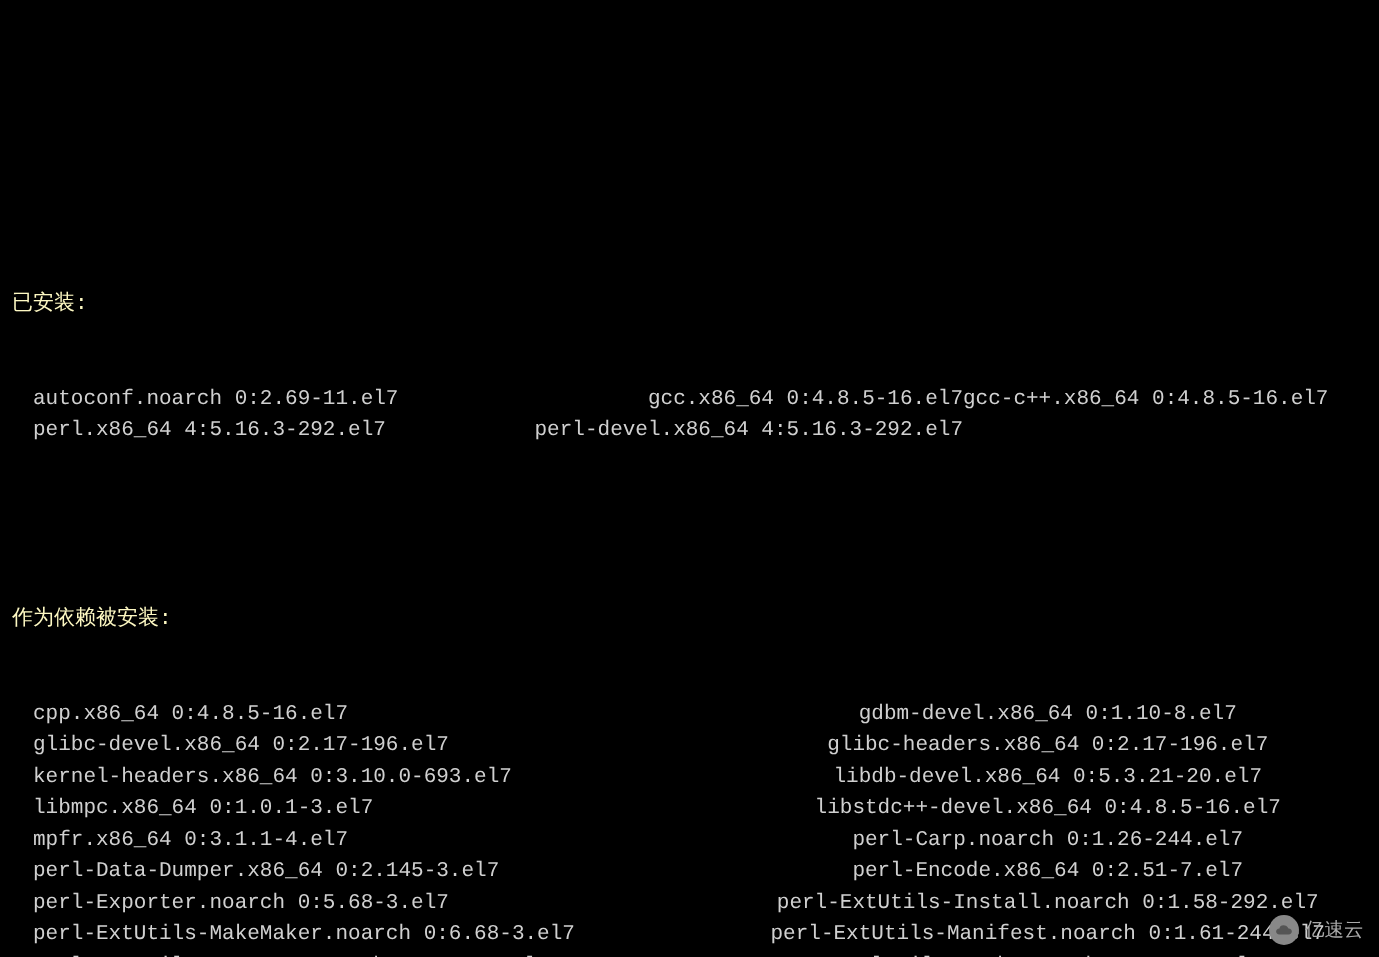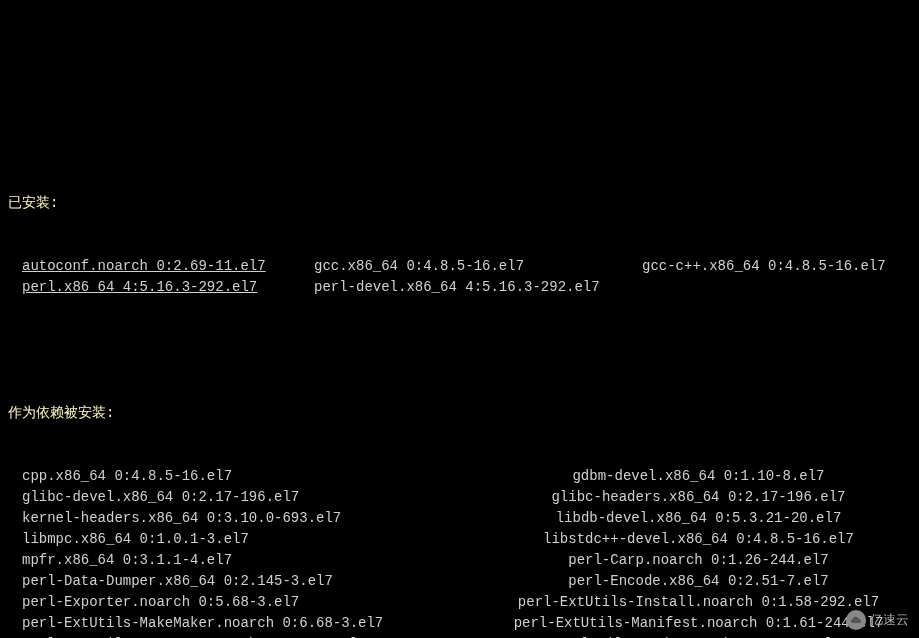--- a/index.html
+++ b/index.html
@@ -31,22 +31,22 @@
       width: 464px;
     }
     .col-right {
       flex: 1;
       text-align: center;
     }
     .installed-row {
       display: flex;
       padding-left: 14px;
     }
-    .inst-col1 { width: 292px; text-decoration: underline; }
-    .inst-col2 { width: 328px; }
+    .inst-col1 { width: 292px; }
+    .inst-col2 { width: 328px; text-align: right; }
     .inst-col3 { flex: 1; }
     .watermark {
       position: absolute;
       bottom: 8px;
       right: 10px;
       display: flex;
       align-items: center;
       gap: 4px;
       margin-top: 38px;
     }

